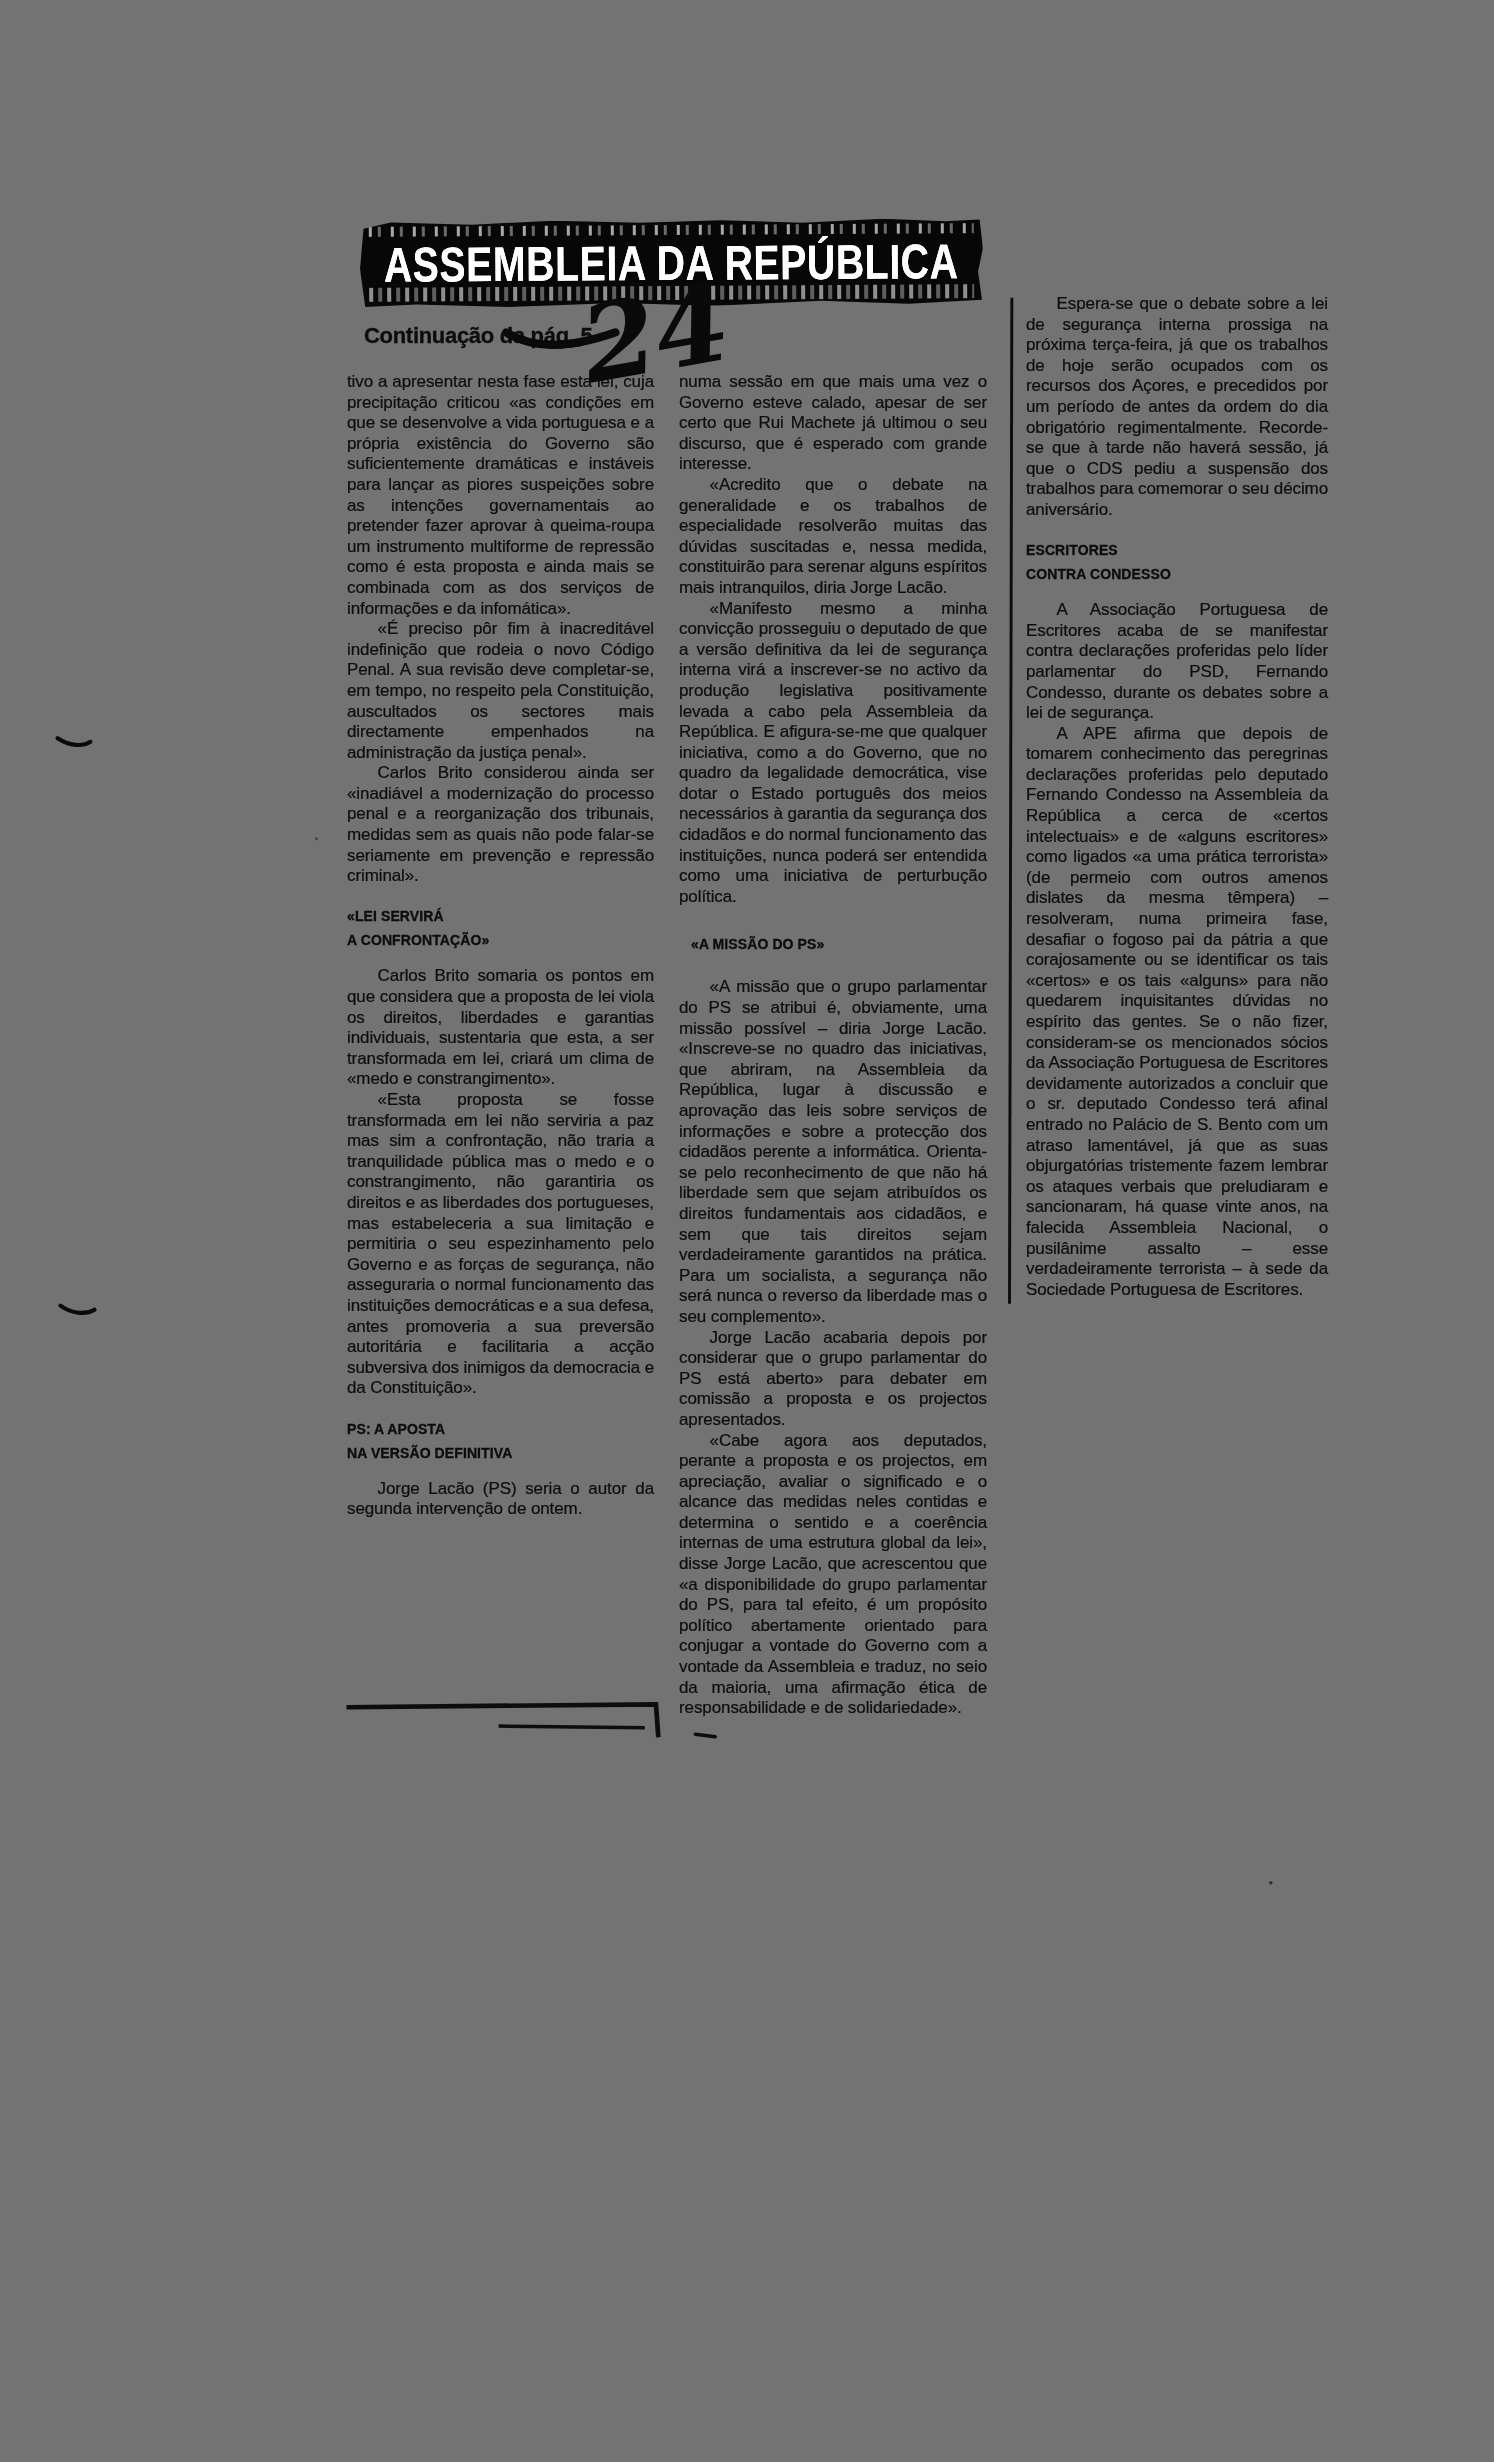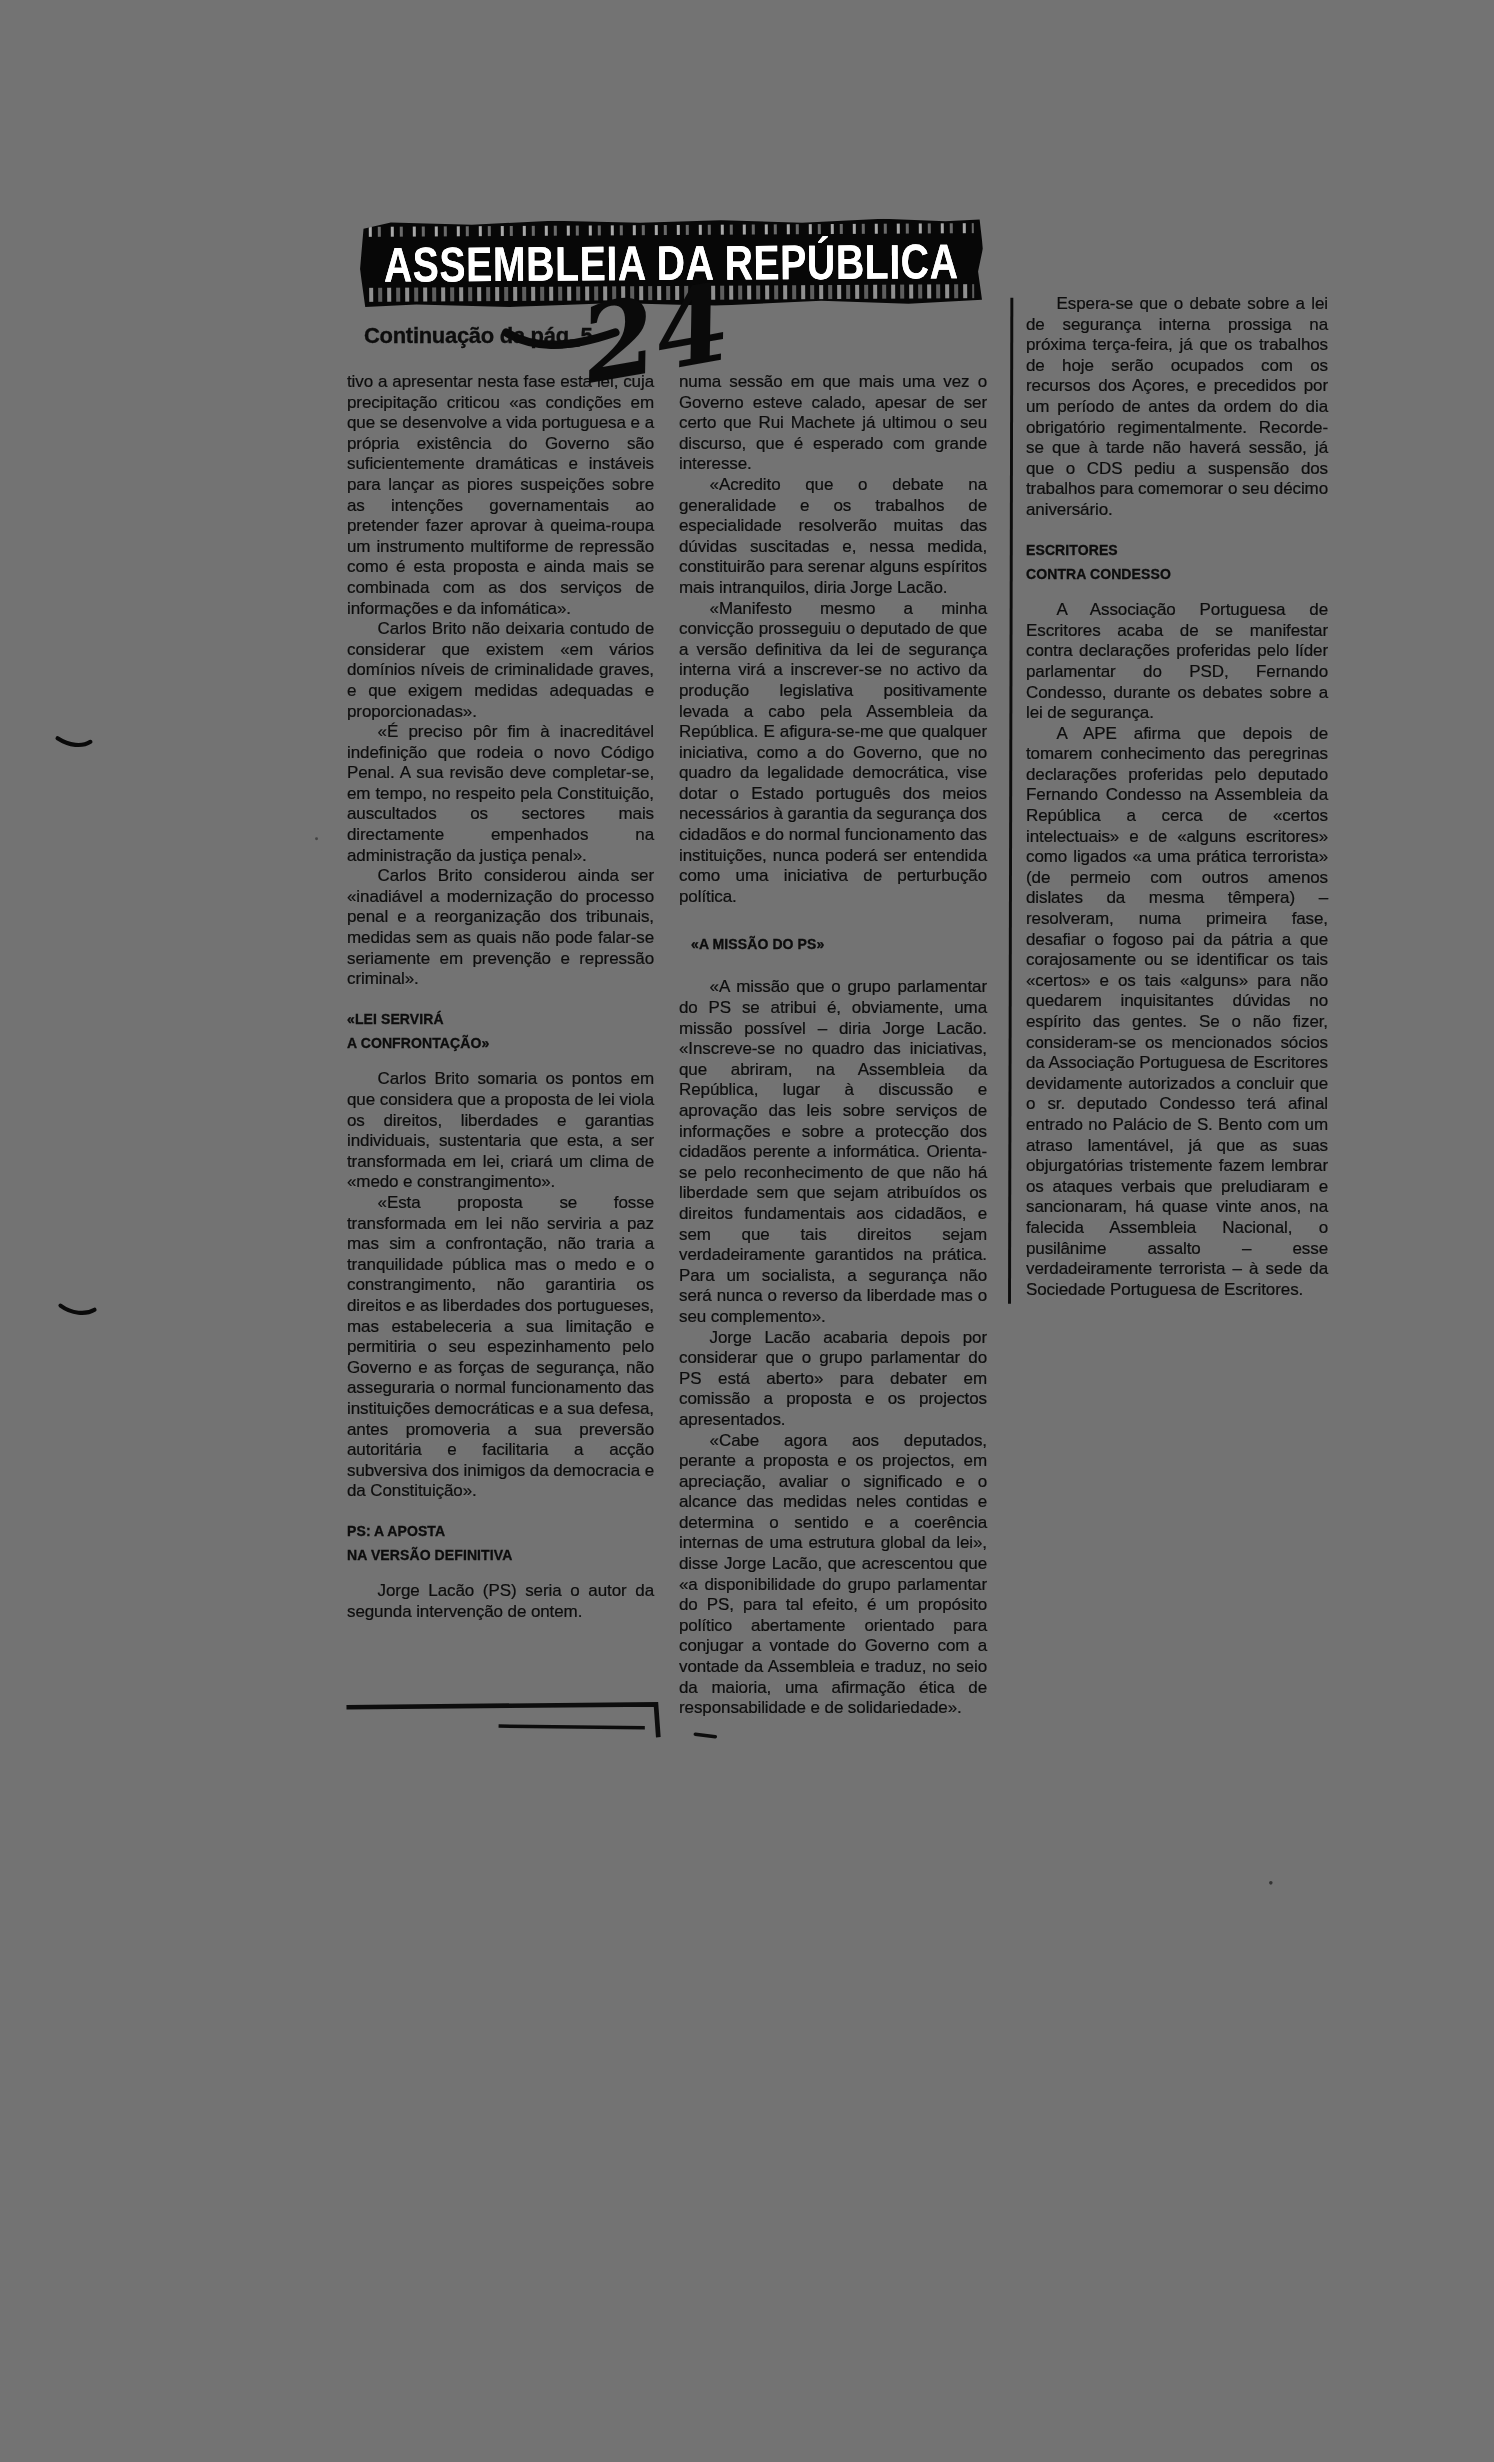--- a/index.html
+++ b/index.html
@@ -101,21 +101,20 @@
   <div class="banner">
     <div class="banner-grunge-top"></div>
     <span class="banner-title">ASSEMBLEIA DA REPÚBLICA</span>
     <div class="banner-grunge-bottom"></div>
   </div>
 
   <div class="continuation">Continuação da pág. 5</div>
 
   <div class="col" id="col1">
     <p class="noindent">tivo a apresentar nesta fase esta lei, cuja precipitação criticou «as condições em que se desenvolve a vida portuguesa e a própria existência do Governo são suficientemente dramáticas e instáveis para lançar as piores suspeições sobre as intenções governamentais ao pretender fazer aprovar à queima-roupa um instrumento multiforme de repressão como é esta proposta e ainda mais se combinada com as dos serviços de informações e da infomática».</p>
-    <p>Carlos Brito não deixaria contudo de considerar que existem «em vários domínios níveis de criminalidade graves, e que exigem medidas adequadas e proporcionadas».</p>
     <p>«É preciso pôr fim à inacreditável indefinição que rodeia o novo Código Penal. A sua revisão deve completar-se, em tempo, no respeito pela Constituição, auscultados os sectores mais directamente empenhados na administração da justiça penal».</p>
     <p>Carlos Brito considerou ainda ser «inadiável a modernização do processo penal e a reorganização dos tribunais, medidas sem as quais não pode falar-se seriamente em prevenção e repressão criminal».</p>
     <h2>«LEI SERVIRÁ
 A CONFRONTAÇÃO»</h2>
     <p>Carlos Brito somaria os pontos em que considera que a proposta de lei viola os direitos, liberdades e garantias individuais, sustentaria que esta, a ser transformada em lei, criará um clima de «medo e constrangimento».</p>
     <p>«Esta proposta se fosse transformada em lei não serviria a paz mas sim a confrontação, não traria a tranquilidade pública mas o medo e o constrangimento, não garantiria os direitos e as liberdades dos portugueses, mas estabeleceria a sua limitação e permitiria o seu espezinhamento pelo Governo e as forças de segurança, não asseguraria o normal funcionamento das instituições democráticas e a sua defesa, antes promoveria a sua preversão autoritária e facilitaria a acção subversiva dos inimigos da democracia e da Constituição».</p>
     <h2>PS: A APOSTA
 NA VERSÃO DEFINITIVA</h2>
     <p>Jorge Lacão (PS) seria o autor da segunda intervenção de ontem.</p>
   </div>

